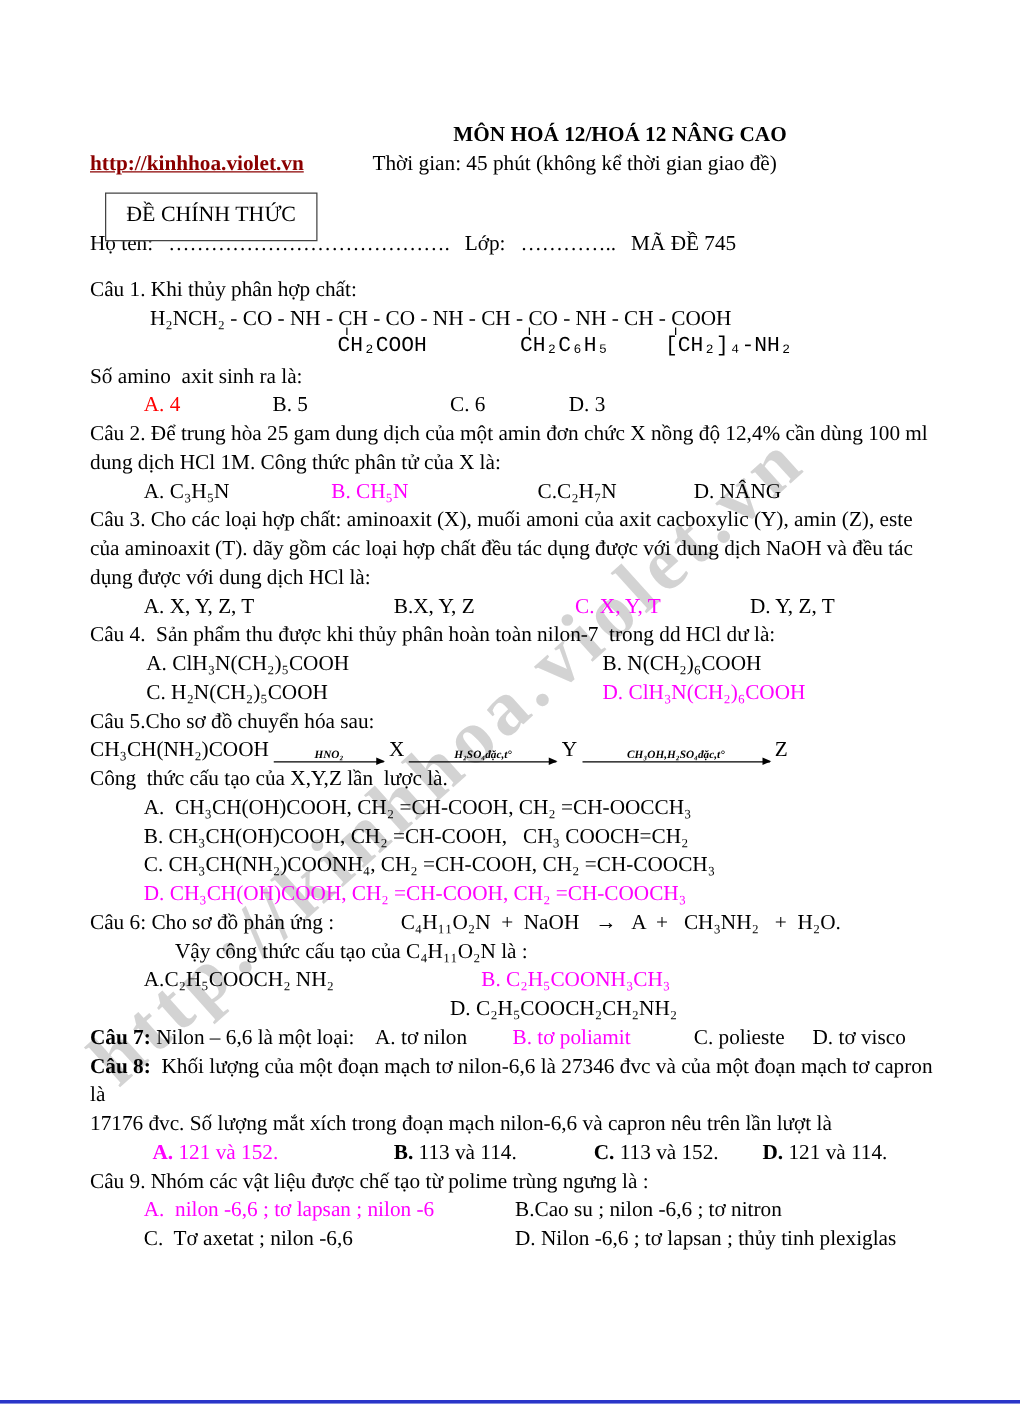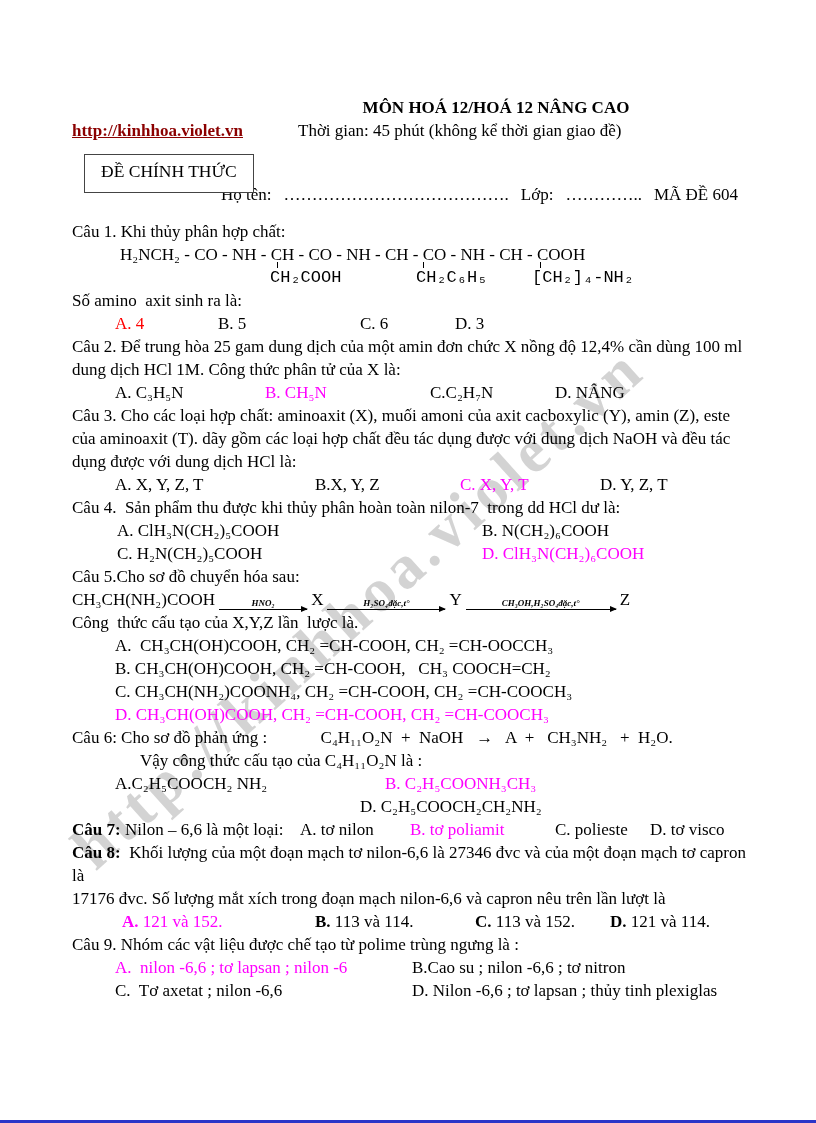--- a/index.html
+++ b/index.html
@@ -21,21 +21,21 @@
   .content { position:absolute; left:72px; top:96px; width:678px; z-index:1; }
   .title { font-weight:bold; text-align:center; margin-left:170px; }
   .hdr-row { display:flex; align-items:baseline; }
   .site-link { color:var(--link,#8b0000); font-weight:bold; text-decoration:underline; }
   .time { margin-left:55px; }
   .official-box {
     display:inline-block; border:1px solid #444; background:#fff;
     padding:5px 16px 9px 16px; margin:12px 0 -12px 12px;
     position:relative; z-index:2; font-size:17.5px;
   }
-  .name-line { display:flex; align-items:baseline; white-space:pre;justify-content:flex-end; }
+  .name-line { display:flex; align-items:baseline; white-space:pre; }
   .name-line span { margin-right:12px; }
   .q { margin:0; }
   .q-stem b { font-weight:bold; }
   .opt-row { position:relative; height:23px; }
   .opt { position:absolute; white-space:pre; top:0; }
   .red { color:var(--answer_red,#ff0000); }
   .mag { color:var(--answer_magenta,#ff00ff); }
   .structure { position:relative; margin-left:48px; height:46px; }
   .chain { white-space:pre; }
   .subs { position:relative; height:23px; }
@@ -62,21 +62,21 @@
   <div class="hdr-row">
     <a class="site-link">http://kinhhoa.violet.vn</a>
     <span class="time">Thời gian: 45 phút (không kể thời gian giao đề)</span>
   </div>
   <div class="official-box">ĐỀ CHÍNH THỨC</div>
   <div class="name-line">
     <span>Họ tên:</span>
     <span>………………………………….</span>
     <span>Lớp:</span>
     <span>…………..</span>
-    <span>MÃ ĐỀ 604</span>
+    <span>MÃ ĐỀ 745</span>
   </div>
 
   <div style="height:14px"></div>
 
   
   <div class="q">
     <div class="q-stem pre">Câu 1. Khi thủy phân hợp chất:</div>
     <div class="structure">
       <div class="chain">H₂NCH₂ - CO - NH - CH - CO - NH - CH - CO - NH - CH - COOH</div>
       <i class="bond" style="left:157px"></i>

